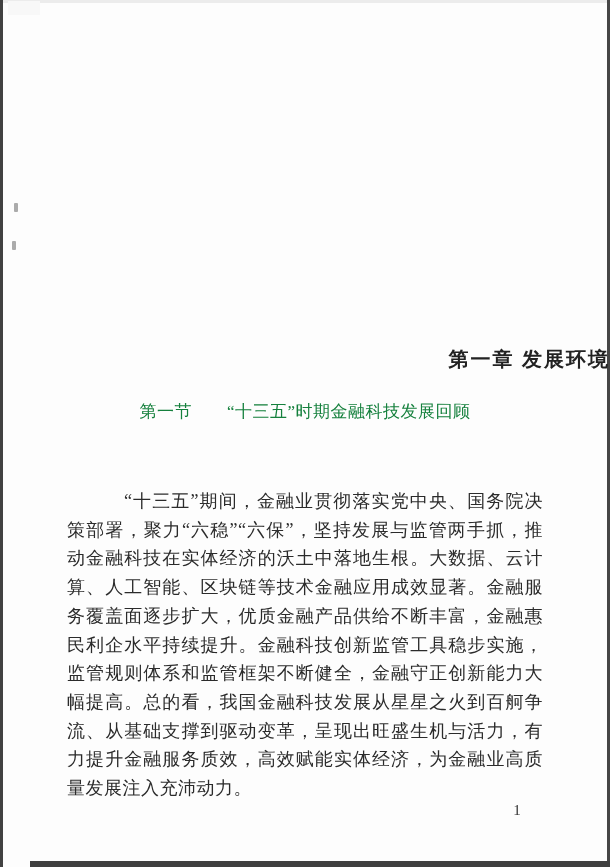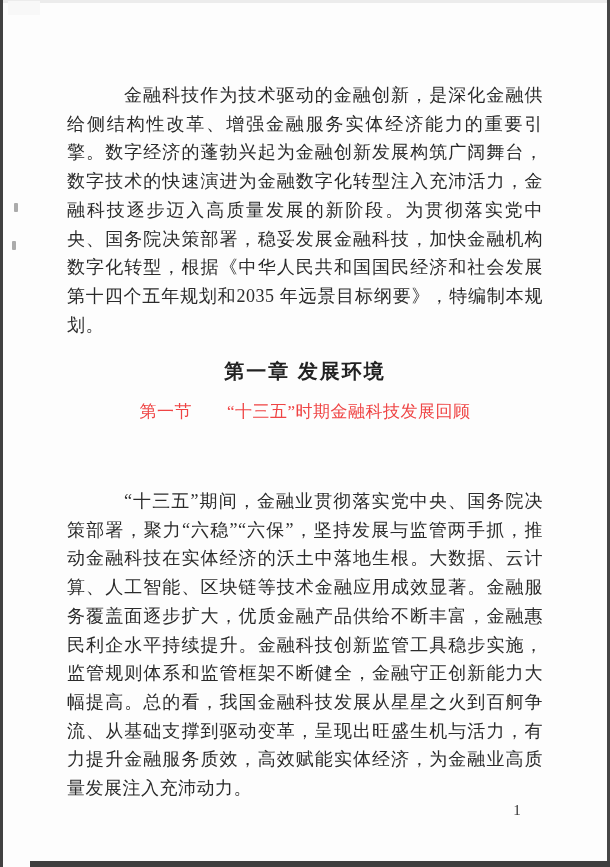--- a/index.html
+++ b/index.html
@@ -69,40 +69,40 @@
     text-align: justify;
     text-indent: 57px;
     color: #2b2b2b;
   }
   .para-1 { top: 81px; }
   .para-2 { top: 487px; }
 
   .chapter {
     position: absolute;
     top: 344px; left: 0; right: 0;
-    margin: 12px;
-    text-align: center;
+    margin: 0;
+    text-align: right;
     font-family: "Liberation Sans", "DejaVu Sans", sans-serif;
     font-weight: 700;
     font-size: 20px;
     line-height: 30px;
     letter-spacing: 2px;
     color: #222222;
   }
   .section {
     position: absolute;
     top: 398px; left: 0; right: 0;
     margin: 0;
     text-align: center;
     font-family: "Liberation Serif", "DejaVu Serif", serif;
     font-weight: 500;
     font-size: 17px;
     line-height: 28px;
     letter-spacing: 0.5px;
-    color: #ef4444;
+    color: #15803d;
   }
   .page-number {
     position: absolute;
     left: 505px;
     top: 801px;
     width: 24px;
     text-align: center;
     font-size: 15px;
     line-height: 18px;
     color: #333333;
@@ -114,21 +114,20 @@
 <div class="page">
 
   <div class="edge-top"></div>
   <div class="edge-left"></div>
   <div class="edge-right"></div>
   <div class="edge-bottom"></div>
   <div class="notch-topleft"></div>
   <div class="speck speck-1"></div>
   <div class="speck speck-2"></div>
 
-  <p class="body-para para-1">金融科技作为技术驱动的金融创新，是深化金融供给侧结构性改革、增强金融服务实体经济能力的重要引擎。数字经济的蓬勃兴起为金融创新发展构筑广阔舞台，数字技术的快速演进为金融数字化转型注入充沛活力，金融科技逐步迈入高质量发展的新阶段。为贯彻落实党中央、国务院决策部署，稳妥发展金融科技，加快金融机构数字化转型，根据《中华人民共和国国民经济和社会发展第十四个五年规划和2035 年远景目标纲要》，特编制本规划。</p>
 
   <h1 class="chapter">第一章 发展环境</h1>
 
   <h2 class="section">第一节　　“十三五”时期金融科技发展回顾</h2>
 
   <p class="body-para para-2">“十三五”期间，金融业贯彻落实党中央、国务院决策部署，聚力“六稳”“六保”，坚持发展与监管两手抓，推动金融科技在实体经济的沃土中落地生根。大数据、云计算、人工智能、区块链等技术金融应用成效显著。金融服务覆盖面逐步扩大，优质金融产品供给不断丰富，金融惠民利企水平持续提升。金融科技创新监管工具稳步实施，监管规则体系和监管框架不断健全，金融守正创新能力大幅提高。总的看，我国金融科技发展从星星之火到百舸争流、从基础支撑到驱动变革，呈现出旺盛生机与活力，有力提升金融服务质效，高效赋能实体经济，为金融业高质量发展注入充沛动力。</p>
 
   <div class="page-number">1</div>
 
 </div>

